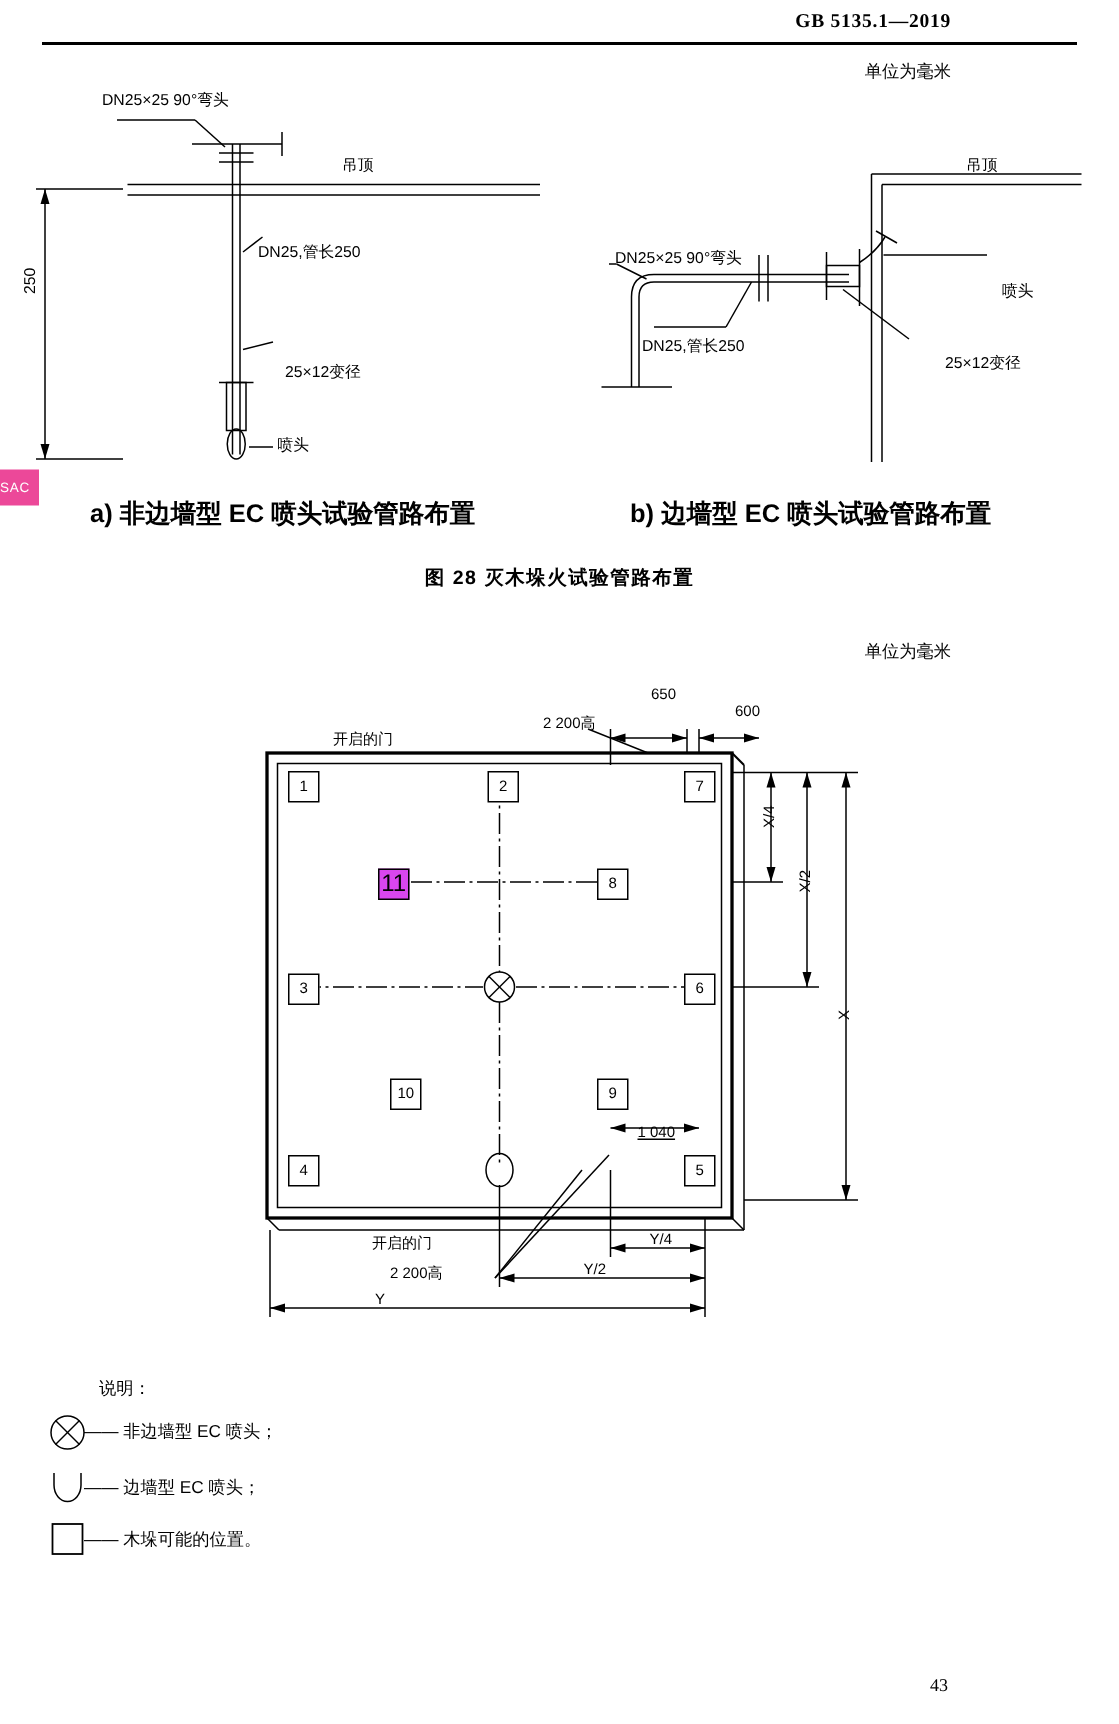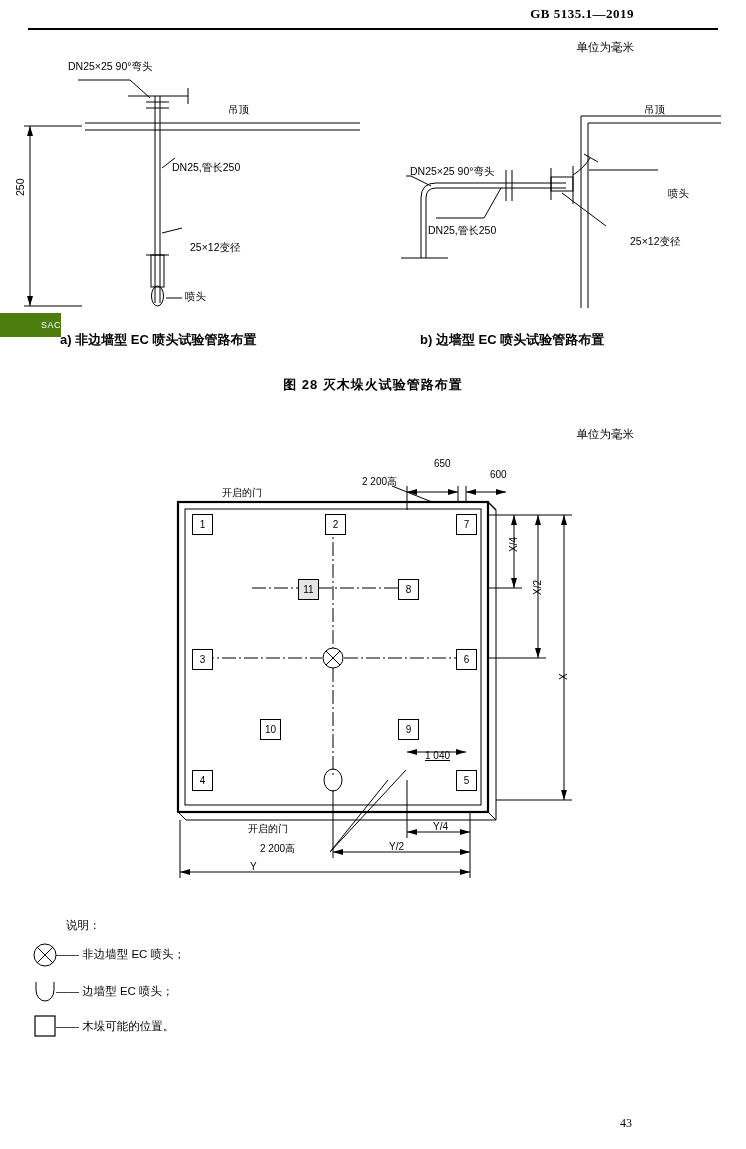--- a/index.html
+++ b/index.html
@@ -47,21 +47,21 @@
     position: absolute;
     width: 746px;
     text-align: center;
     font-size: 13px;
     font-weight: bold;
     font-family: "Liberation Sans", sans-serif;
     letter-spacing: 1px;
   }
   .sub-caption {
     position: absolute;
-    font-size: 13px;
+    font-size: 17px;
     font-weight: bold;
     font-family: "Liberation Sans", sans-serif;
     text-align: center;
   }
   .pagenum {
     position: absolute;
     right: 30px;
     bottom: 18px;
     font-size: 12px;
     font-family: "Liberation Serif", serif;
@@ -90,28 +90,27 @@
     font-family: "Liberation Sans", sans-serif;
     white-space: nowrap;
   }
   svg { display: block; }
   .watermark {
     position: absolute;
     left: 0;
     top: 313px;
     width: 26px;
     height: 24px;
-    background: #4d7c0f;
+    background: #ec4899;
     color: #ffffff;
     font-size: 9px;
     font-family: "Liberation Sans", sans-serif;
-    text-align: right;
+    text-align: left;
     line-height: 24px;
     letter-spacing: 0.5px;
-    padding-left: 35px;
   }
 </style>
 </head>
 <body>
 
 <div class="page">
 
   <div class="std-no">GB 5135.1—2019</div>
   <div class="hdr-rule"></div>
 
@@ -292,21 +291,21 @@
       <line x1="160" y1="372" x2="236" y2="290"></line>
       <line x1="160" y1="372" x2="218" y2="300"></line>
     </g>
   </svg>
 
   <div style="position:absolute; left:170px; top:480px; width:440px; height:420px;">
     <div style="position:absolute; left:22px; top:34px; width:19px; height:19px; border:1px solid #000; font-size:10px; font-family:'Liberation Sans',sans-serif; text-align:center; line-height:19px;">1</div>
     <div style="position:absolute; left:155px; top:34px; width:19px; height:19px; border:1px solid #000; font-size:10px; font-family:'Liberation Sans',sans-serif; text-align:center; line-height:19px; background:#fff;">2</div>
     <div style="position:absolute; left:286px; top:34px; width:19px; height:19px; border:1px solid #000; font-size:10px; font-family:'Liberation Sans',sans-serif; text-align:center; line-height:19px;">7</div>
 
-    <div style="position:absolute; left:82px; top:99px; width:19px; height:19px; border:1px solid #000; font-size:10px; font-family:'Liberation Sans',sans-serif; text-align:center; line-height:19px; background:#e5e5e5;margin-left:46px;">11</div>
+    <div style="position:absolute; left:82px; top:99px; width:19px; height:19px; border:1px solid #000; font-size:16px; font-family:'Liberation Sans',sans-serif; text-align:center; line-height:19px; background:#d946ef;">11</div>
     <div style="position:absolute; left:228px; top:99px; width:19px; height:19px; border:1px solid #000; font-size:10px; font-family:'Liberation Sans',sans-serif; text-align:center; line-height:19px; background:#fff;">8</div>
 
     <div style="position:absolute; left:22px; top:169px; width:19px; height:19px; border:1px solid #000; font-size:10px; font-family:'Liberation Sans',sans-serif; text-align:center; line-height:19px; background:#fff;">3</div>
     <div style="position:absolute; left:286px; top:169px; width:19px; height:19px; border:1px solid #000; font-size:10px; font-family:'Liberation Sans',sans-serif; text-align:center; line-height:19px; background:#fff;">6</div>
 
     <div style="position:absolute; left:73px; top:239px; width:19px; height:19px; border:1px solid #000; font-size:10px; font-family:'Liberation Sans',sans-serif; text-align:center; line-height:19px;margin-left:17px;">10</div>
     <div style="position:absolute; left:228px; top:239px; width:19px; height:19px; border:1px solid #000; font-size:10px; font-family:'Liberation Sans',sans-serif; text-align:center; line-height:19px; background:#fff;">9</div>
 
     <div style="position:absolute; left:22px; top:290px; width:19px; height:19px; border:1px solid #000; font-size:10px; font-family:'Liberation Sans',sans-serif; text-align:center; line-height:19px;">4</div>
     <div style="position:absolute; left:286px; top:290px; width:19px; height:19px; border:1px solid #000; font-size:10px; font-family:'Liberation Sans',sans-serif; text-align:center; line-height:19px;">5</div>

